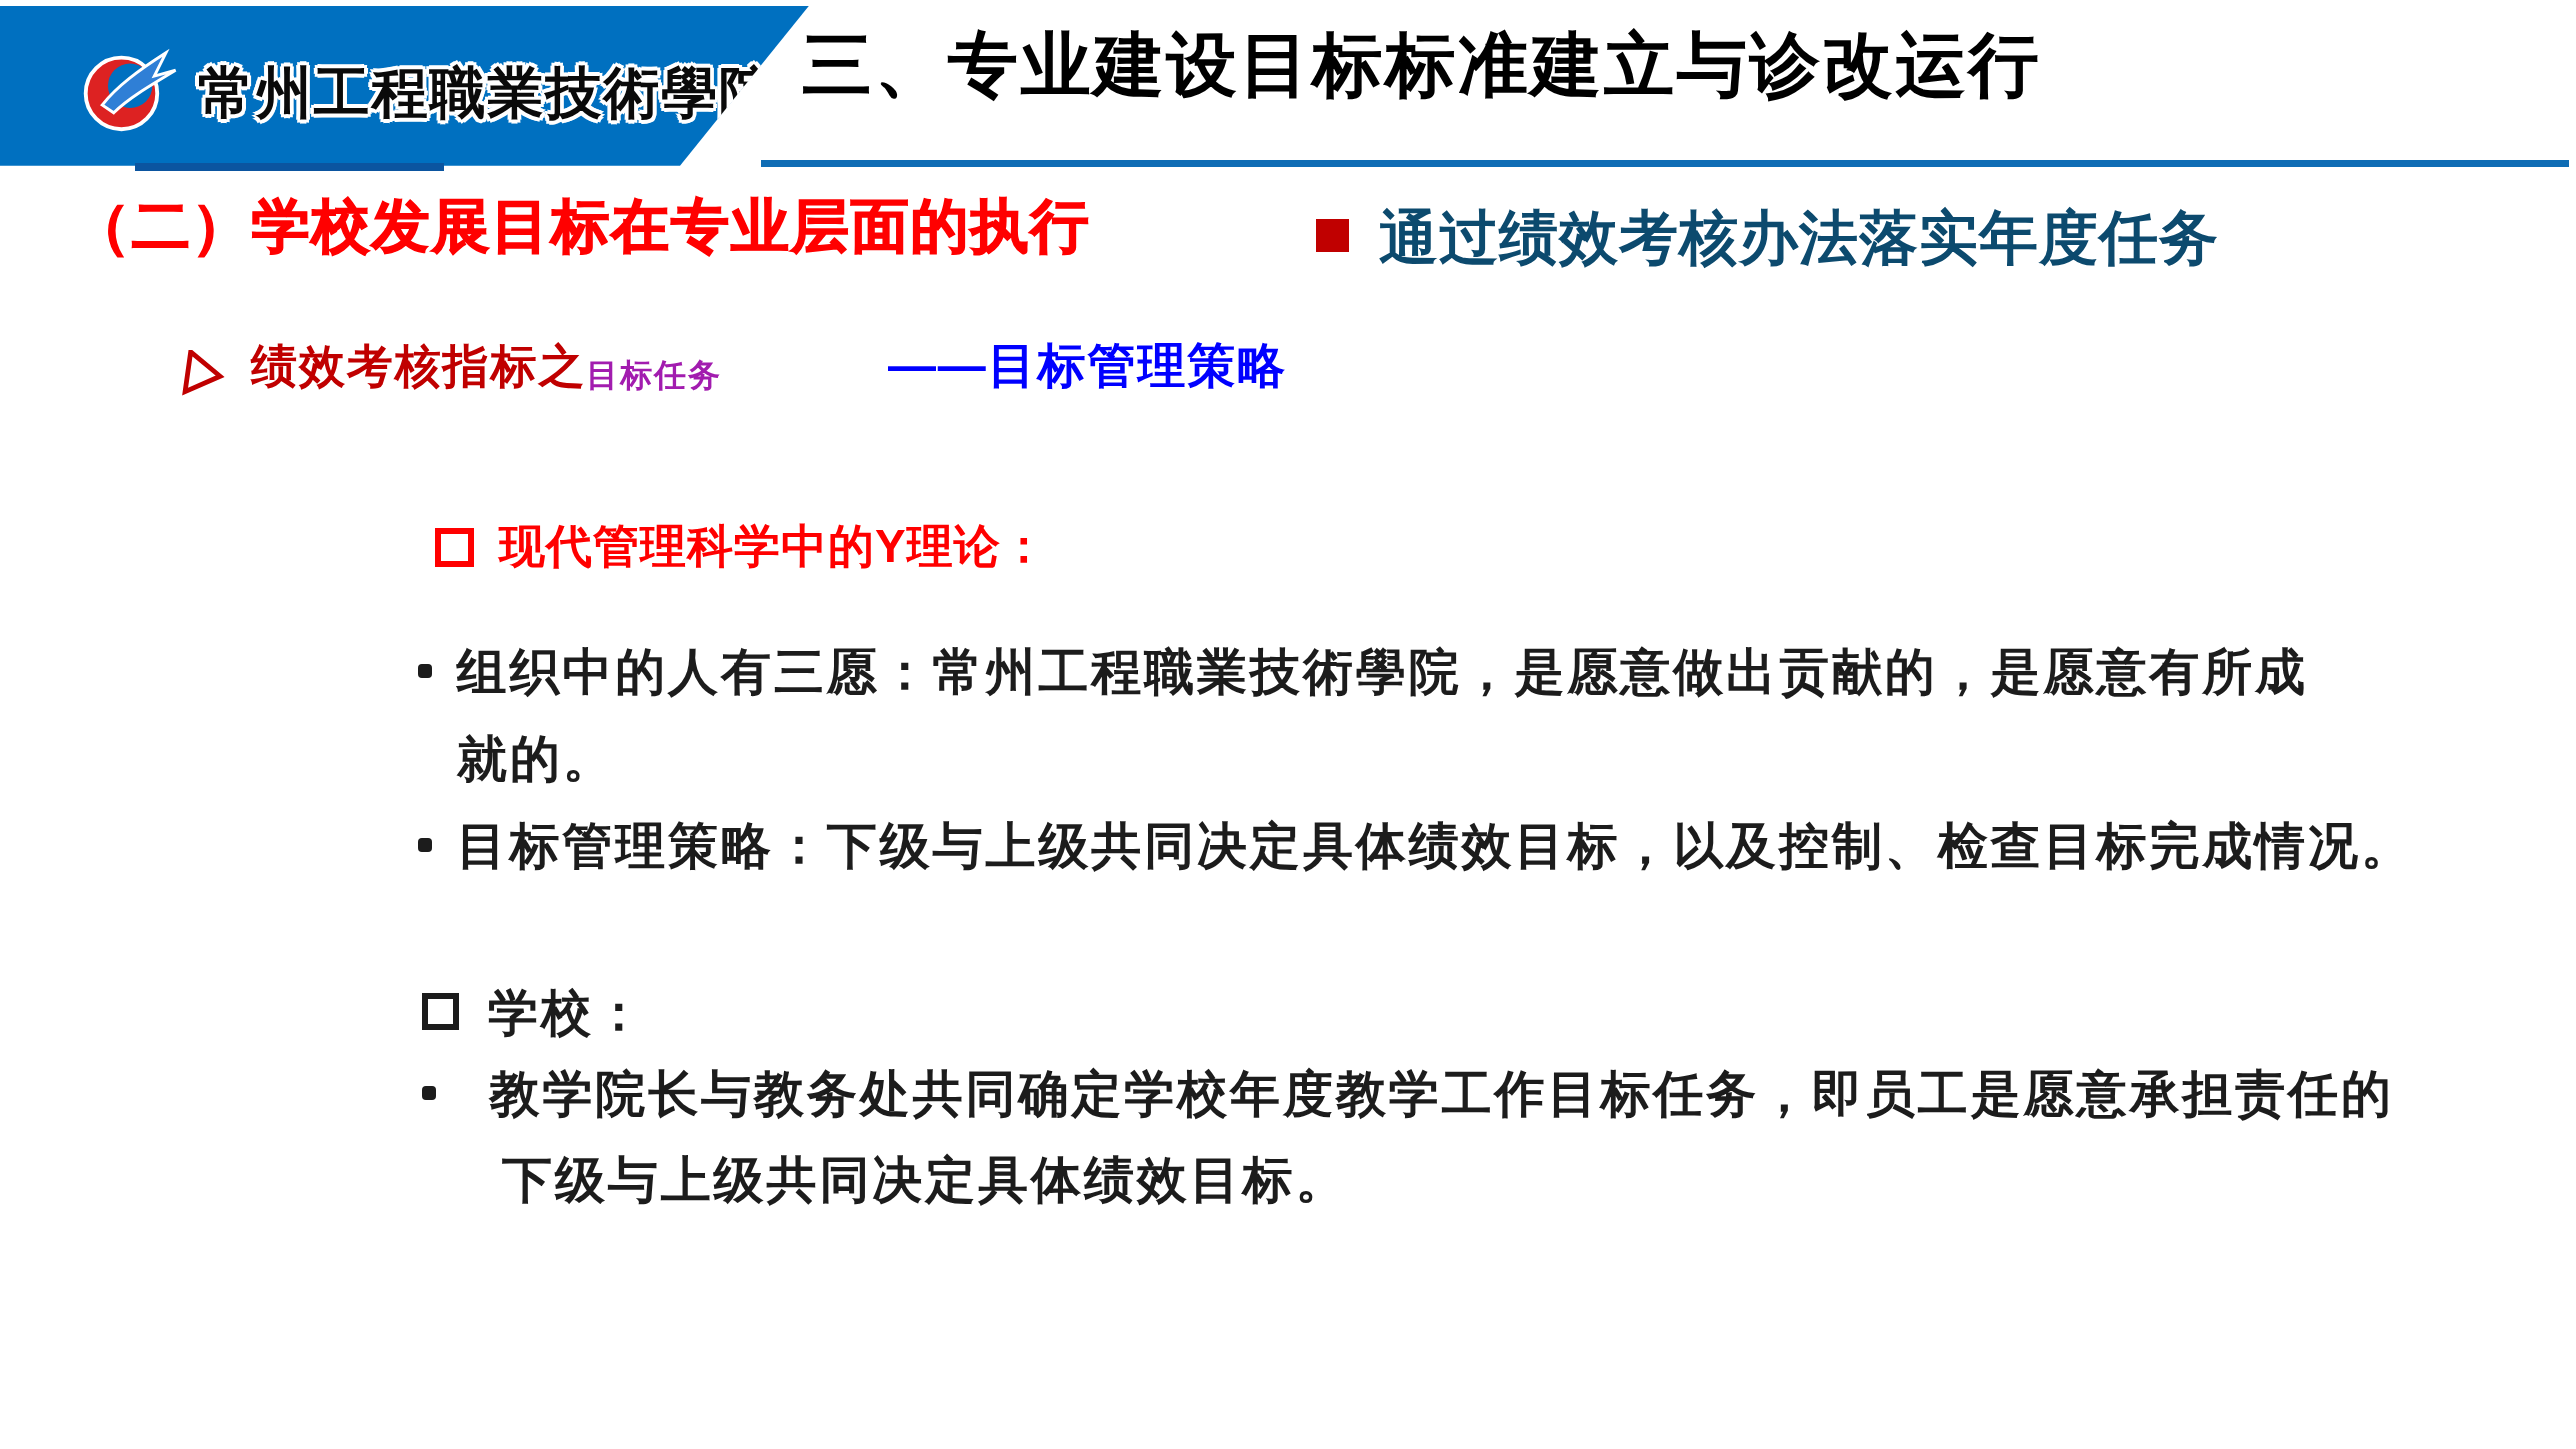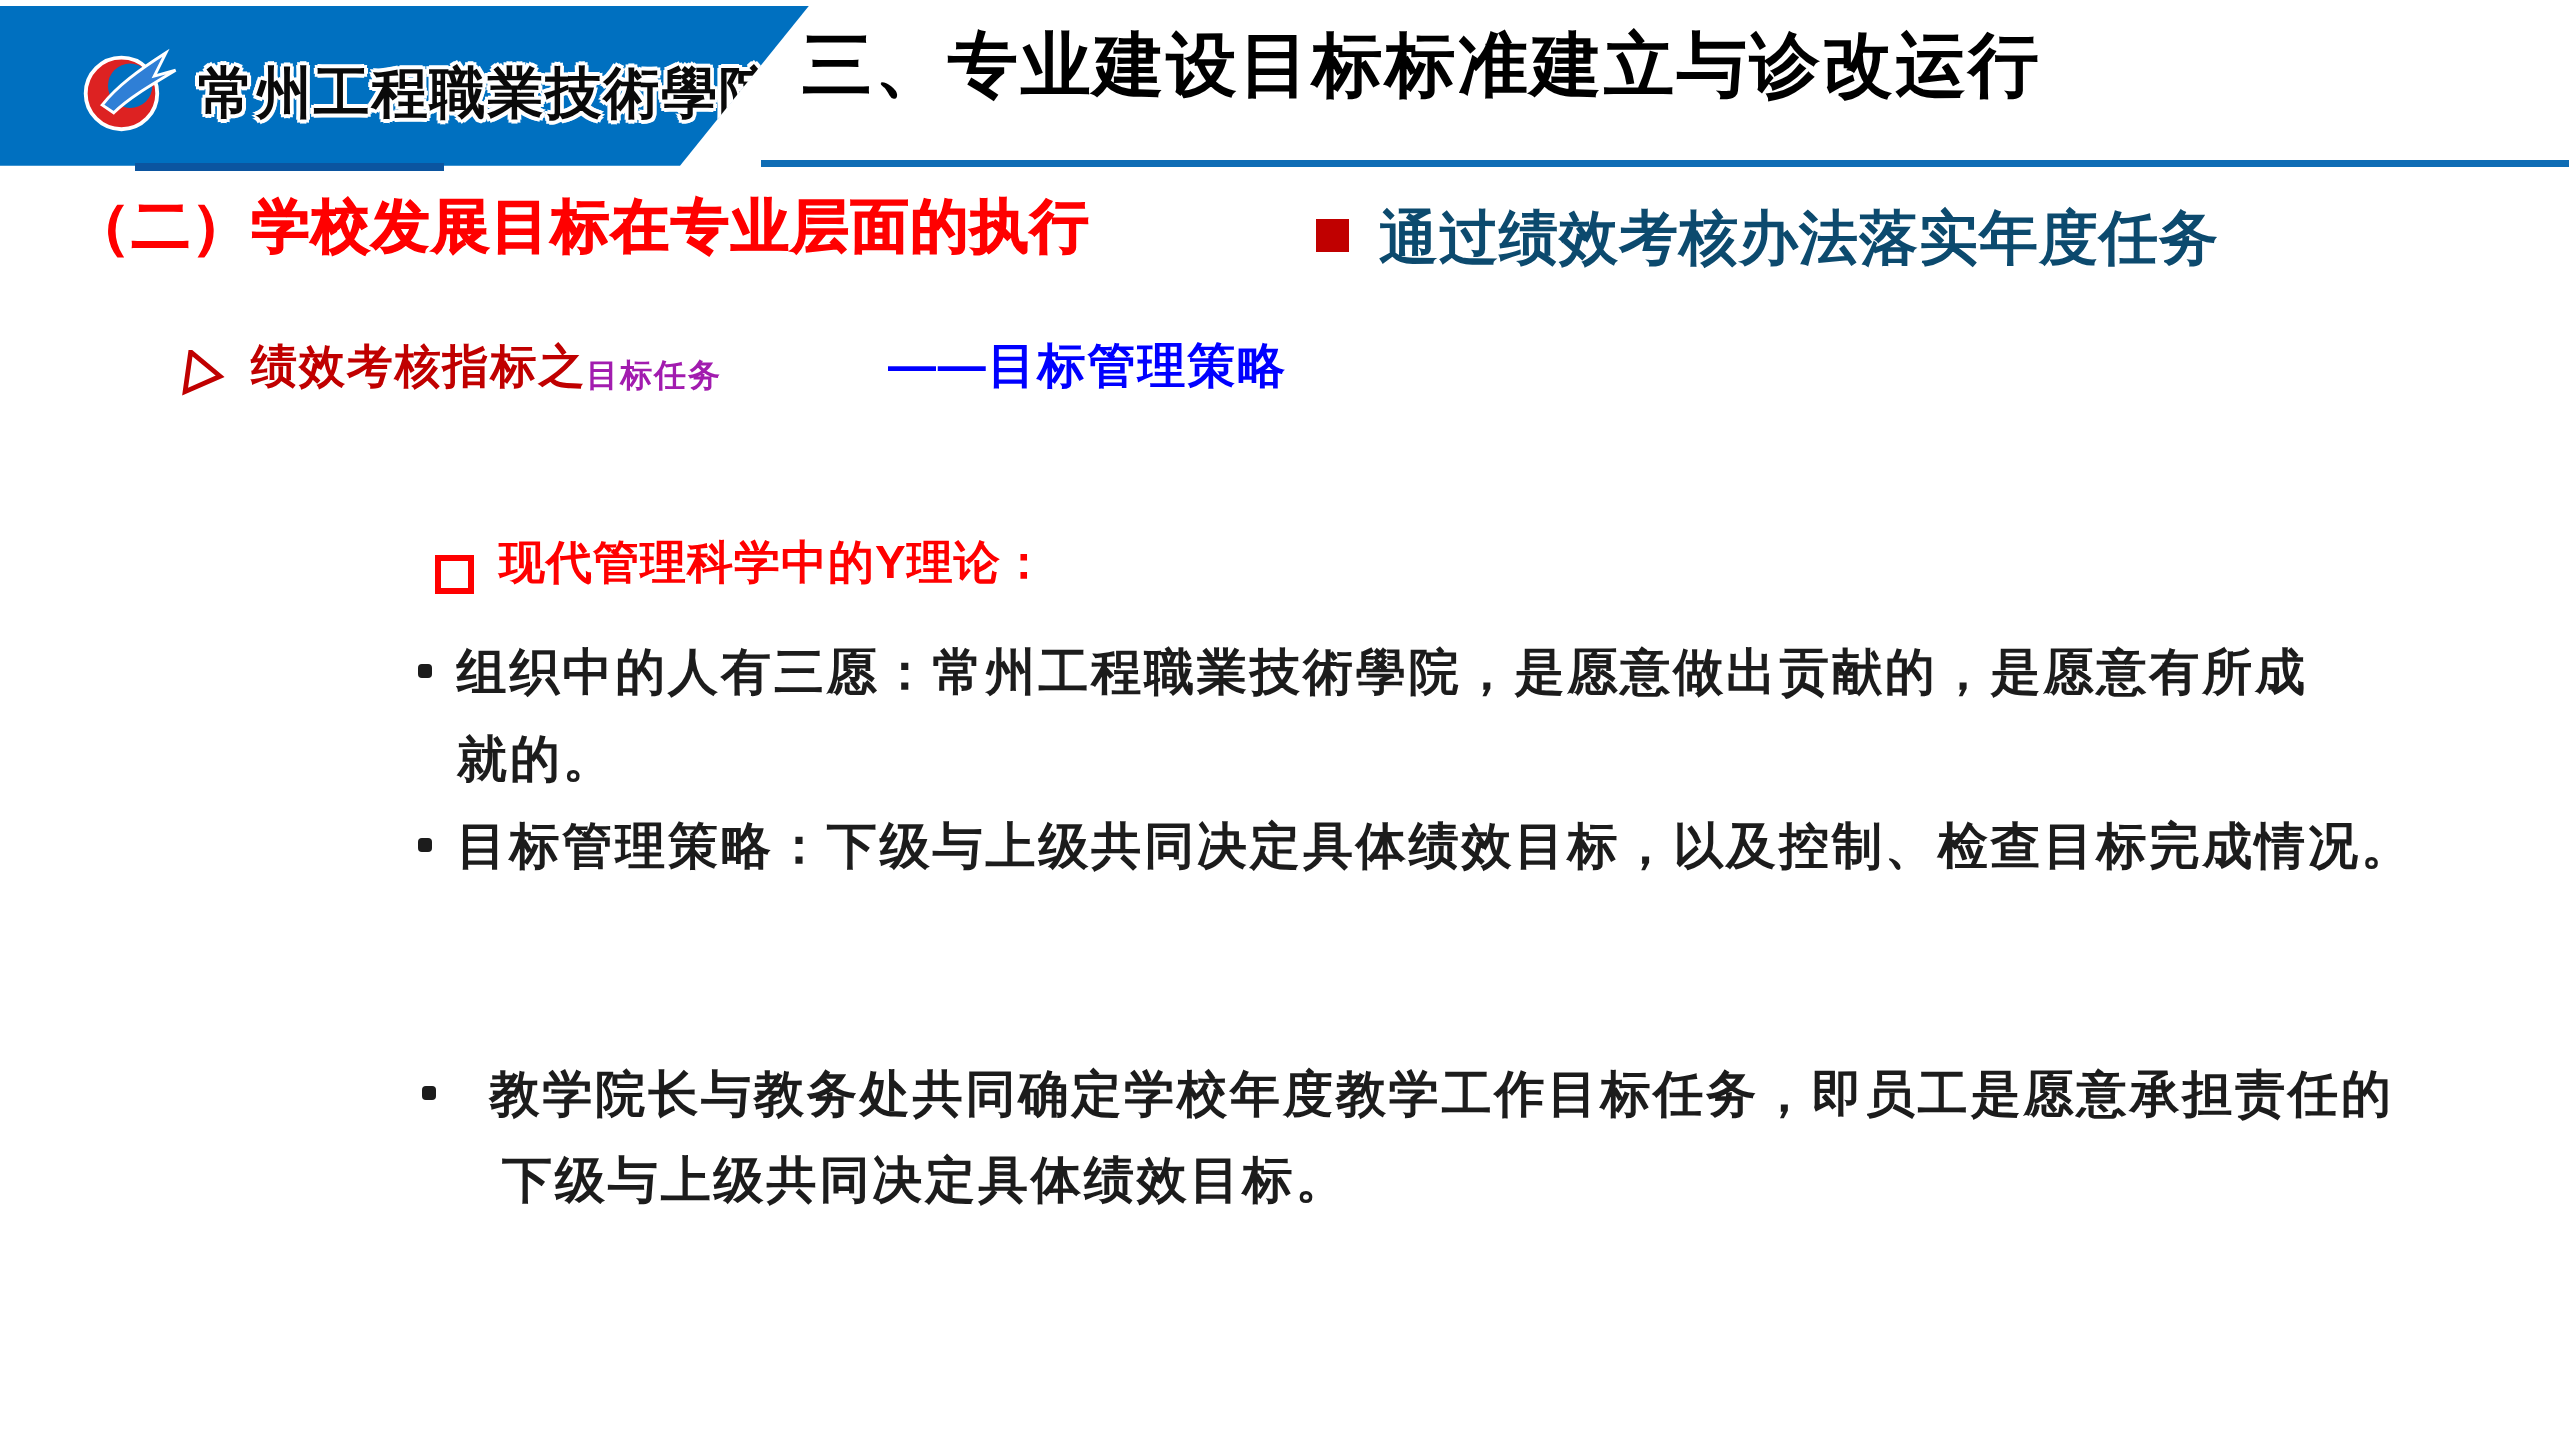--- a/index.html
+++ b/index.html
@@ -57,21 +57,21 @@
     position:absolute;left:182px;top:330px;height:68px;
     display:flex;align-items:flex-end;white-space:nowrap;
   }
   .subline .arrow{width:44px;height:48px;margin-right:25px;}
   .subline .red{font-size:46px;font-weight:900;color:#C00000;letter-spacing:1.9px;}
   .subline .blue{font-size:32px;font-weight:900;color:#a21caf;letter-spacing:1.9px;}
   .subline .dash{font-size:48px;font-weight:900;color:#0000FF;letter-spacing:1.9px;margin-left:166px;}
 
   
   .ytheory{
-    position:absolute;left:415px;top:532px;display:flex;align-items:flex-end;white-space:nowrap;padding-left:20px;
+    position:absolute;left:415px;top:516px;display:flex;align-items:center;white-space:nowrap;padding-left:20px;
   }
   .sq-red{
     display:inline-block;width:27px;height:27px;border:6.8px solid #FF0000;margin-right:25px;flex:0 0 auto;
   }
   .ytheory .txt{font-size:46px;font-weight:900;color:#FF0000;letter-spacing:1px;}
 
   
   .bodyline{
     position:absolute;white-space:nowrap;color:#1C1C1C;
     font-size:50px;font-weight:900;letter-spacing:2.9px;
@@ -126,20 +126,23 @@
   <div class="bodyline" style="left:418px;top:639px;">
     <span class="dot"></span><span>组织中的人有三愿：常州工程職業技術學院，是愿意做出贡献的，是愿意有所成</span>
   </div>
   <div class="bodyline" style="left:457px;top:726px;">
     <span>就的。</span>
   </div>
   <div class="bodyline" style="left:418px;top:813px;">
     <span class="dot"></span><span>目标管理策略：下级与上级共同决定具体绩效目标，以及控制、检查目标完成情况。</span>
   </div>
 
+  <div class="bodyline" style="left:422px;top:980px;">
+    <span class="sq-black"></span><span>学校：</span>
+  </div>
   <div class="bodyline" style="left:422px;top:1061px;">
     <span class="dot dot-wide"></span><span>教学院长与教务处共同确定学校年度教学工作目标任务，即员工是愿意承担责任的</span>
   </div>
   <div class="bodyline" style="left:502px;top:1147px;">
     <span>下级与上级共同决定具体绩效目标。</span>
   </div>
 
 </div>
 
 

